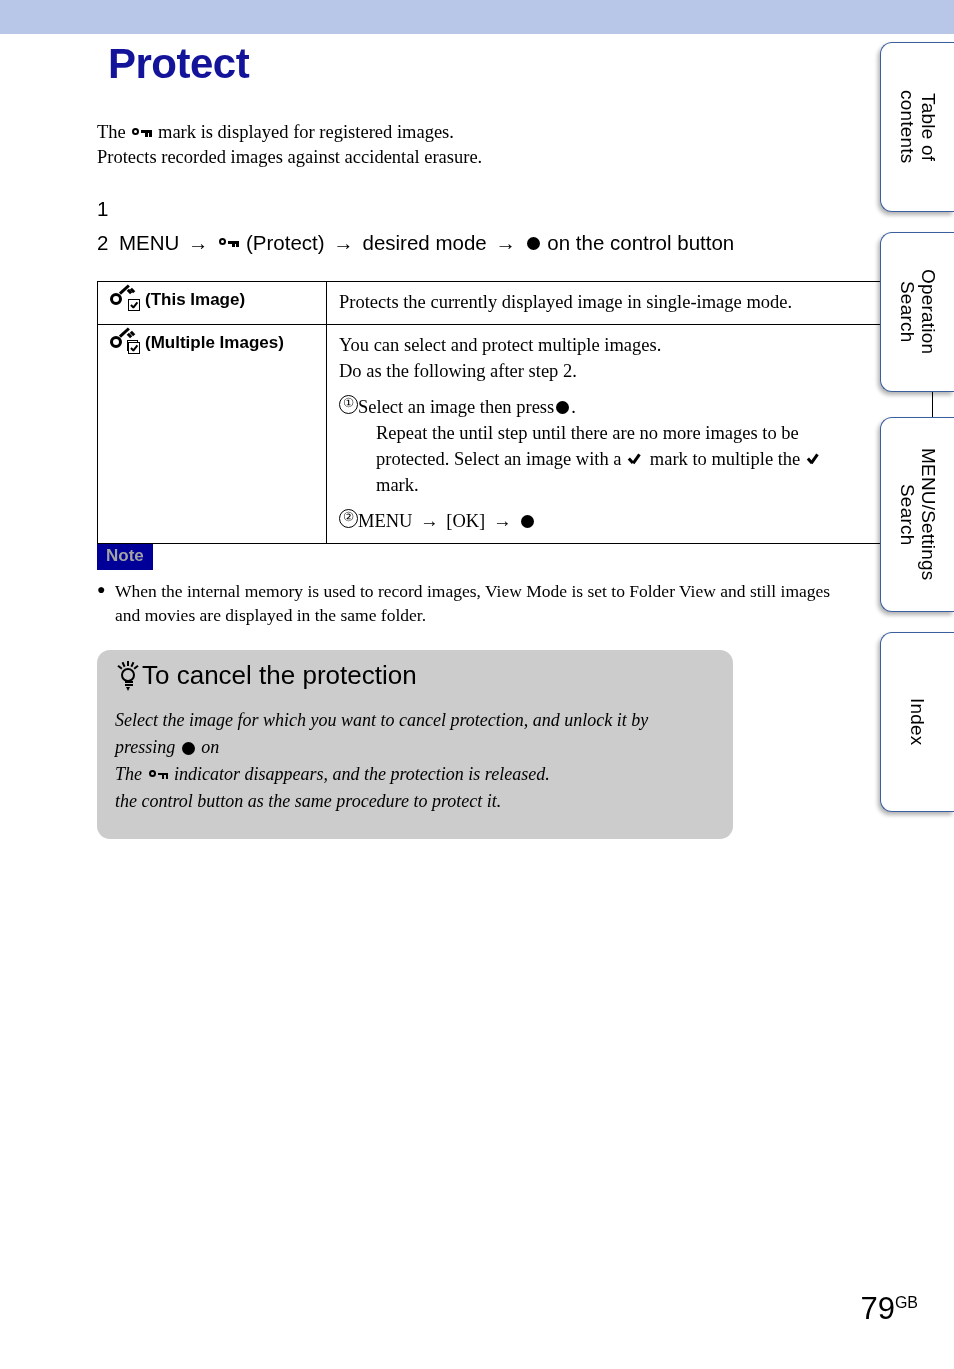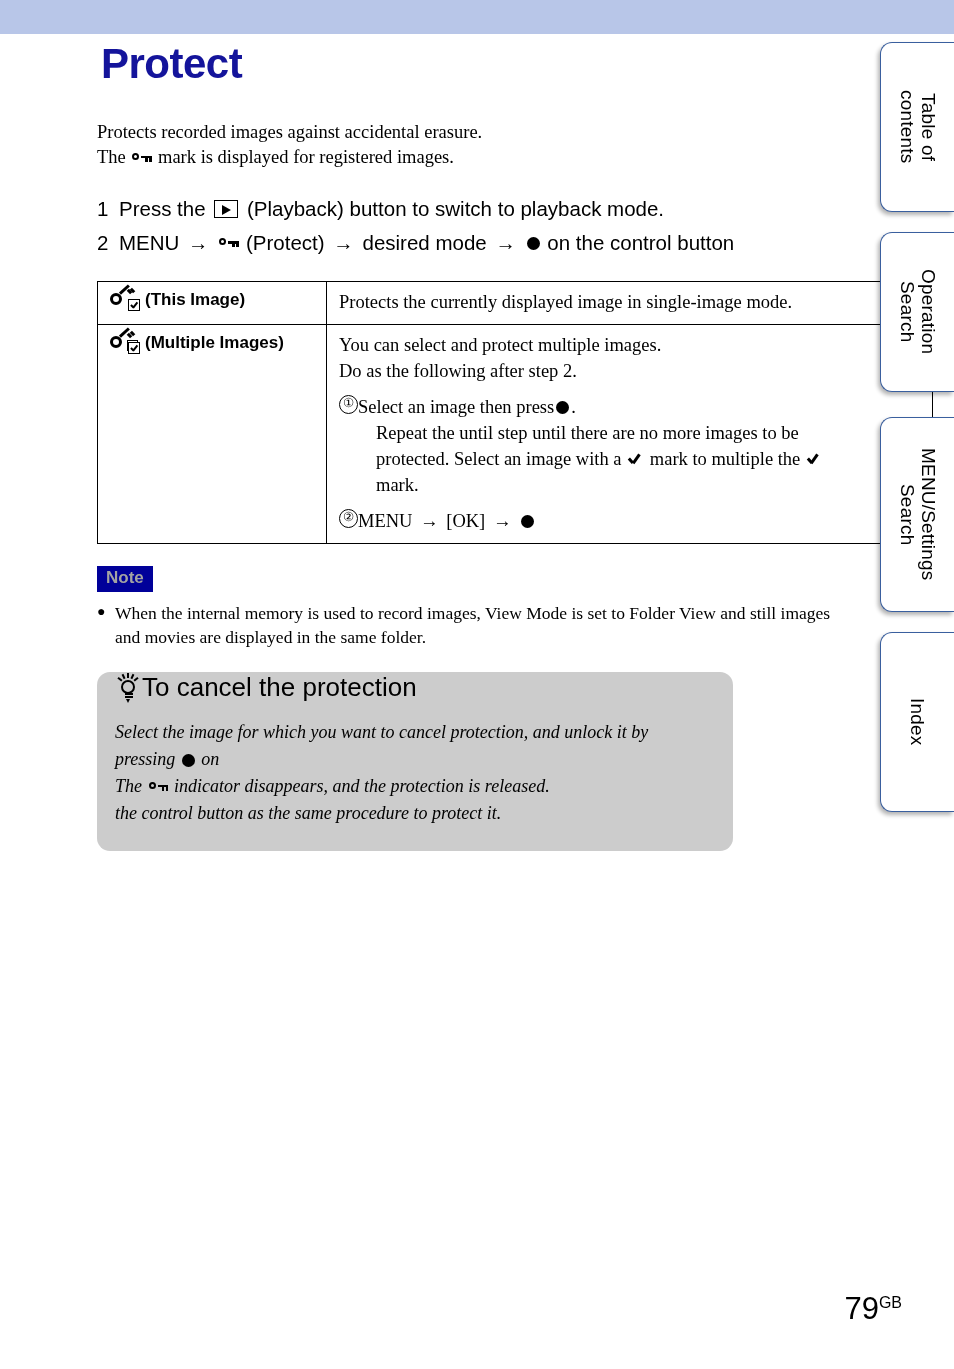--- a/index.html
+++ b/index.html
@@ -30,21 +30,21 @@
     left: 97px;
     top: 42px;
     width: 760px;
   }
 
   h1.page-title {
     font-family: "Liberation Sans", sans-serif;
     font-size: 42px;
     font-weight: bold;
     color: #14149b;
-    margin: 0 0 34px 4px;
+    margin: 0 0 34px 11px;
     letter-spacing: -0.5px;
     line-height: 1.05;
   }
 
   .intro {
     font-family: "Liberation Serif", serif;
     font-size: 18.5px;
     line-height: 1.37;
     color: #000;
     margin: 0 0 26px 0;
@@ -255,21 +255,20 @@
     width: 11px; height: 11px;
     border: 1.6px solid #000;
     background: #fff;
     box-sizing: border-box;
   }
 
   
   table.mode-table {
     border-collapse: collapse;
     width: 836px;
-    margin-bottom: 22px;
   }
   table.mode-table td {
     border: 1.4px solid #000;
     vertical-align: top;
     padding: 7px 10px 9px 12px;
   }
   td.mode-col {
     width: 206px;
     font-family: "Liberation Sans", sans-serif;
     font-size: 17px;
@@ -314,21 +313,21 @@
   }
   .note-text { flex: 1 1 auto; padding-left: 2px; }
 
   
   .tip-box {
     margin-top: 22px;
     background: #cccccc;
     border-radius: 13px;
     width: 636px;
     box-sizing: border-box;
-    padding: 0 20px 24px 18px;
+    padding: 10px 20px 24px 18px;
   }
   .tip-head {
     font-family: "Liberation Sans", sans-serif;
     font-size: 26px;
     color: #000;
     display: flex;
     align-items: center;
     margin-bottom: 16px;
   }
   .bulb {
@@ -417,21 +416,21 @@
     letter-spacing: 0.2px;
   }
   #tab0 { top: 0px;   height: 170px; }
   #tab1 { top: 190px; height: 160px; }
   #tab2 { top: 375px; height: 195px; }
   #tab3 { top: 590px; height: 180px; }
 
   
   .page-number {
     position: absolute;
-    right: 52px;
+    right: 36px;
     bottom: 42px;
     font-family: "Liberation Sans", sans-serif;
     font-size: 31px;
     color: #000;
   }
   .page-number sup {
     font-size: 16px;
     vertical-align: super;
     letter-spacing: 0px;
   }
@@ -439,39 +438,34 @@
 </head>
 <body>
 
 <div class="top-banner"></div>
 
 <div class="content">
 
   <h1 class="page-title">Protect</h1>
 
   <div class="intro">
-    <div>Protects recorded images against accidental erasure.</div>
     <div>
       <span>The</span>
       <span class="ico key-h">
         <span class="bow"></span><span class="shaft"></span><span class="t1"></span><span class="t2"></span>
       </span>
       <span>mark is displayed for registered images.</span>
     </div>
+    <div>Protects recorded images against accidental erasure.</div>
   </div>
 
   <div class="steps">
 
     <div class="step">
       <span class="step-num">1</span>
-      <span class="step-body">
-        <span>Press the</span>
-        <span class="playback-btn"></span>
-        <span>(Playback) button to switch to playback mode.</span>
-      </span>
     </div>
 
     <div class="step">
       <span class="step-num">2</span>
       <span class="step-body">
         <span>MENU</span>
         <span class="arrow">→</span>
         <span class="ico key-h">
           <span class="bow"></span><span class="shaft"></span><span class="t1"></span><span class="t2"></span>
         </span>

